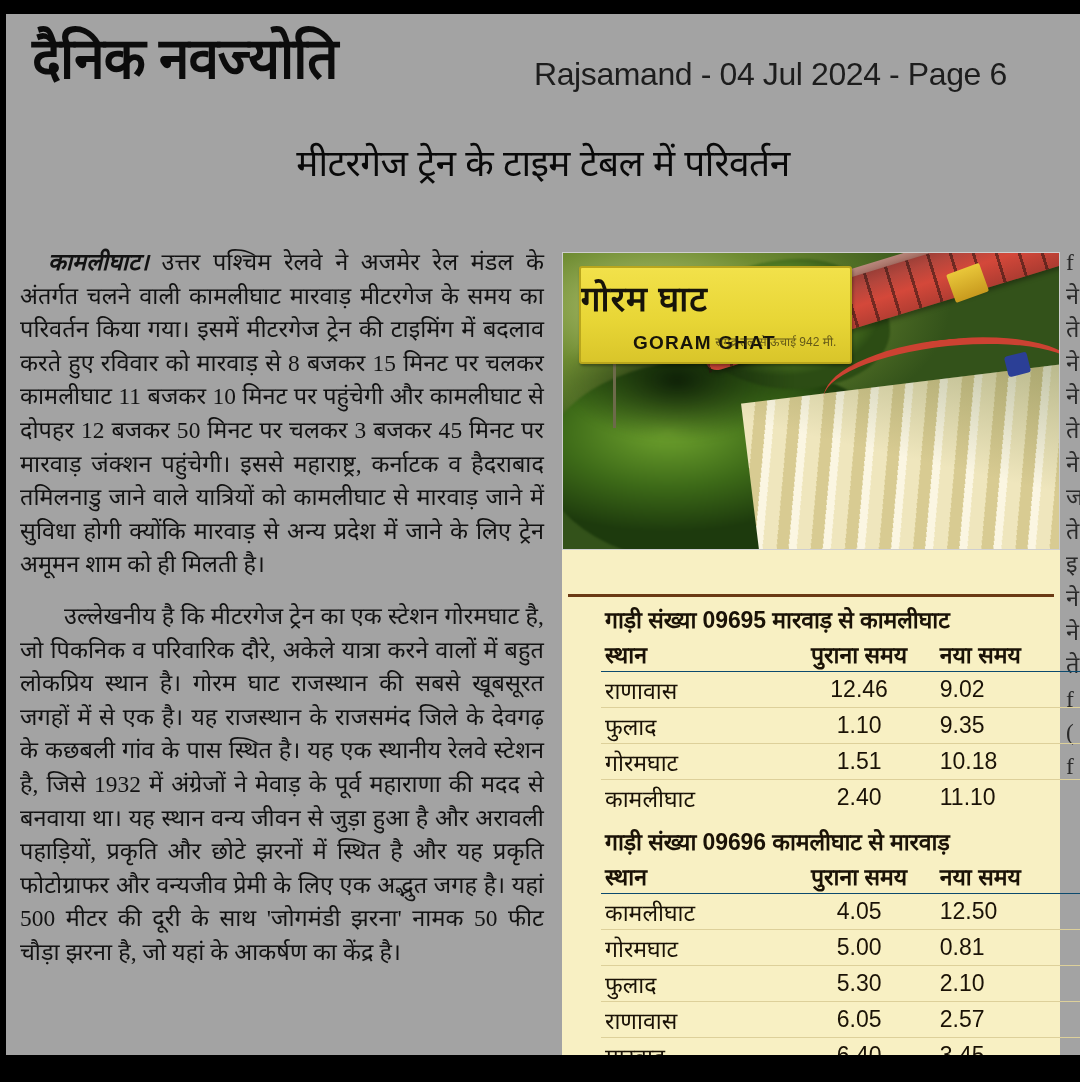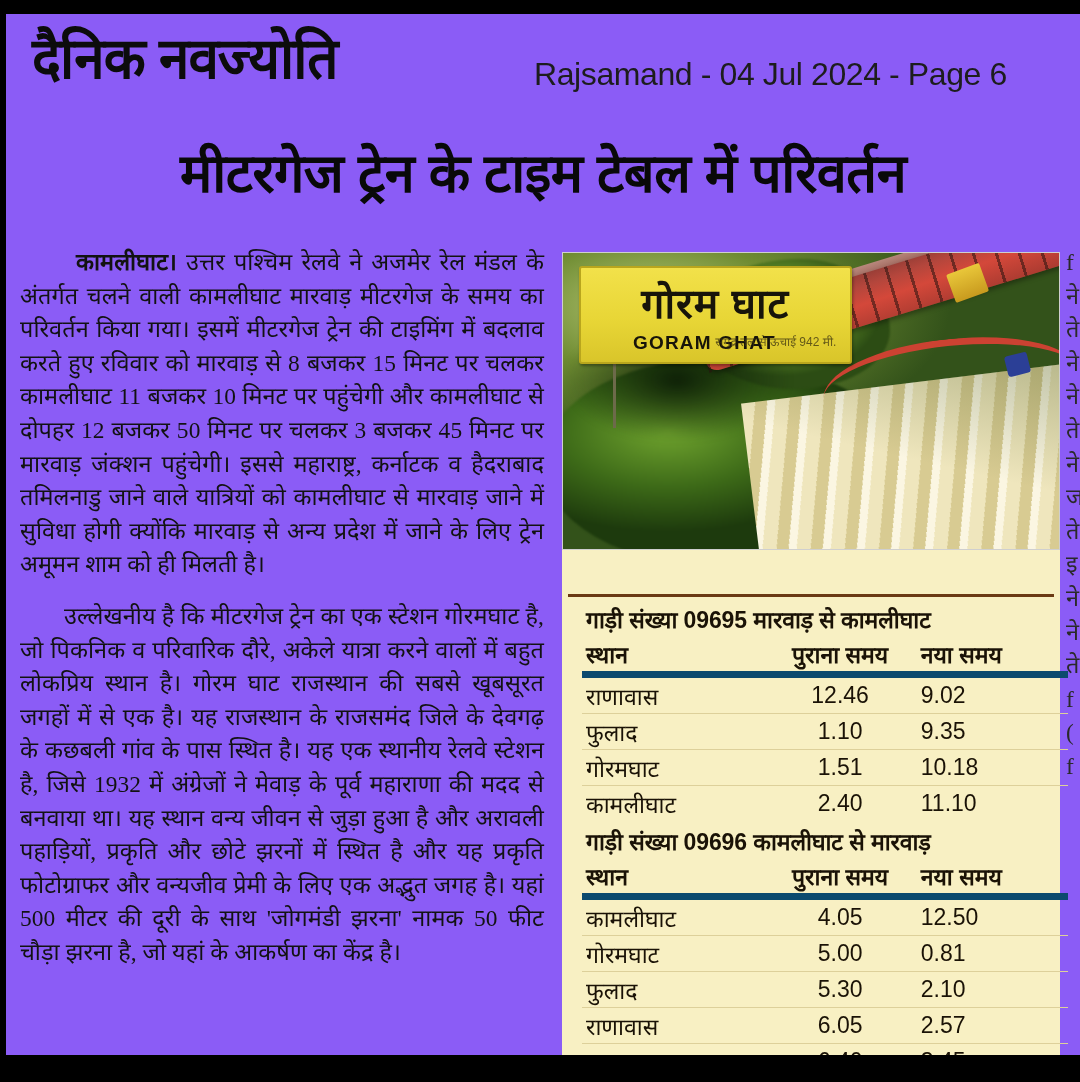--- a/index.html
+++ b/index.html
@@ -20,21 +20,21 @@
     background: #000;
   }
 
   
   #paper {
     position: absolute;
     left: 6px;
     top: 14px;
     width: 1074px;
     height: 1041px;
-    background: #8b5cf6;
+    background: #a3a3a3;
     overflow: hidden;
   }
 
   
   #masthead {
     position: absolute;
     left: 0; top: 0;
     width: 1074px;
     height: 112px;
   }
@@ -65,22 +65,22 @@
   }
 
   
   #headline {
     position: absolute;
     left: 22px;
     top: 128px;
     width: 1030px;
     text-align: center;
     font-family: "Liberation Sans", "DejaVu Sans", sans-serif;
-    font-size: 54px;
-    font-weight: 700;
+    font-size: 37px;
+    font-weight: 400;
     color: #090909;
     letter-spacing: -0.5px;
     white-space: nowrap;
     line-height: 1.18;
   }
 
   
   #body-col {
     position: absolute;
     left: 14px;
@@ -91,21 +91,22 @@
     line-height: 33.6px;
     color: #121212;
     text-align: justify;
     text-justify: inter-word;
     letter-spacing: 0.1px;
   }
   #body-col p { margin: 0; text-align: justify; }
   #body-col p.para2 { text-indent: 44px; margin-top: 18px; }
   .dateline {
     font-weight: 700;
-    margin-left: 56px;
+    margin-left: 28px;
+    font-style: italic;
   }
 
   
   #sliver {
     position: absolute;
     left: 1060px;
     top: 232px;
     width: 14px;
     height: 800px;
     font-size: 23.4px;
@@ -226,23 +227,22 @@
     background: linear-gradient(180deg, #f2e14a 0%, #e8d636 55%, #d9c52a 100%);
     border: 2px solid #b9a61d;
     border-radius: 3px;
     box-shadow: 1px 2px 3px rgba(0,0,0,0.35);
     overflow: hidden;
   }
   .sign-hi {
     position: absolute;
     left: 0; top: 6%;
     width: 100%;
-    text-align: center;
-    font-family: "Liberation Sans", "DejaVu Sans", sans-serif;
-    font-size: 41px;
+    font-family: "Liberation Sans", "DejaVu Sans", sans-serif;
+    font-size: 35px;
     font-weight: 700;
     color: #17140a;
     white-space: nowrap;
     letter-spacing: 1px;
   }
   .sign-en {
     position: absolute;
     left: 6%; bottom: 9%;
     font-family: "Liberation Sans", "DejaVu Sans", sans-serif;
     font-size: 19px;
@@ -288,21 +288,21 @@
     letter-spacing: 0.2px;
     white-space: nowrap;
   }
   #tt-rule {
     position: absolute;
     left: 6px; top: 44px;
     width: 486px; height: 3px;
     background: #6b3a14;
   }
 
-  .tt-block { position: absolute; left: 12px; width: 458px; }
+  .tt-block { position: absolute; left: 0; width: 458px; padding-left: 31px; }
   .tt-train {
     font-family: "Liberation Sans", "DejaVu Sans", sans-serif;
     font-size: 23px;
     font-weight: 700;
     color: #1a1206;
     padding: 3px 0 1px 12px;
     white-space: nowrap;
     letter-spacing: -0.1px;
   }
   table.tt {
@@ -315,21 +315,21 @@
   }
   table.tt th, table.tt td {
     padding: 1.5px 0 1.5px 0;
     border-bottom: 1px solid #ddd09a;
     white-space: nowrap;
   }
   table.tt th { font-weight: 700; }
   table.tt th.c-place, table.tt td.c-place { width: 176px; text-align: left; padding-left: 4px; }
   table.tt th.c-old,   table.tt td.c-old   { width: 160px; text-align: center; }
   table.tt th.c-new,   table.tt td.c-new   { width: 146px; text-align: left; }
-  table.tt thead th { border-bottom: 7px solid #0c4a6e; }
+  table.tt thead th { border-bottom: 1px solid #0c4a6e; }
   table.tt tr:last-child td { border-bottom: none; }
 
   
   #frame-bottom {
     position: absolute;
     left: 0; bottom: 0;
     width: 1080px; height: 27px;
     background: #000;
   }
   #frame-top {

